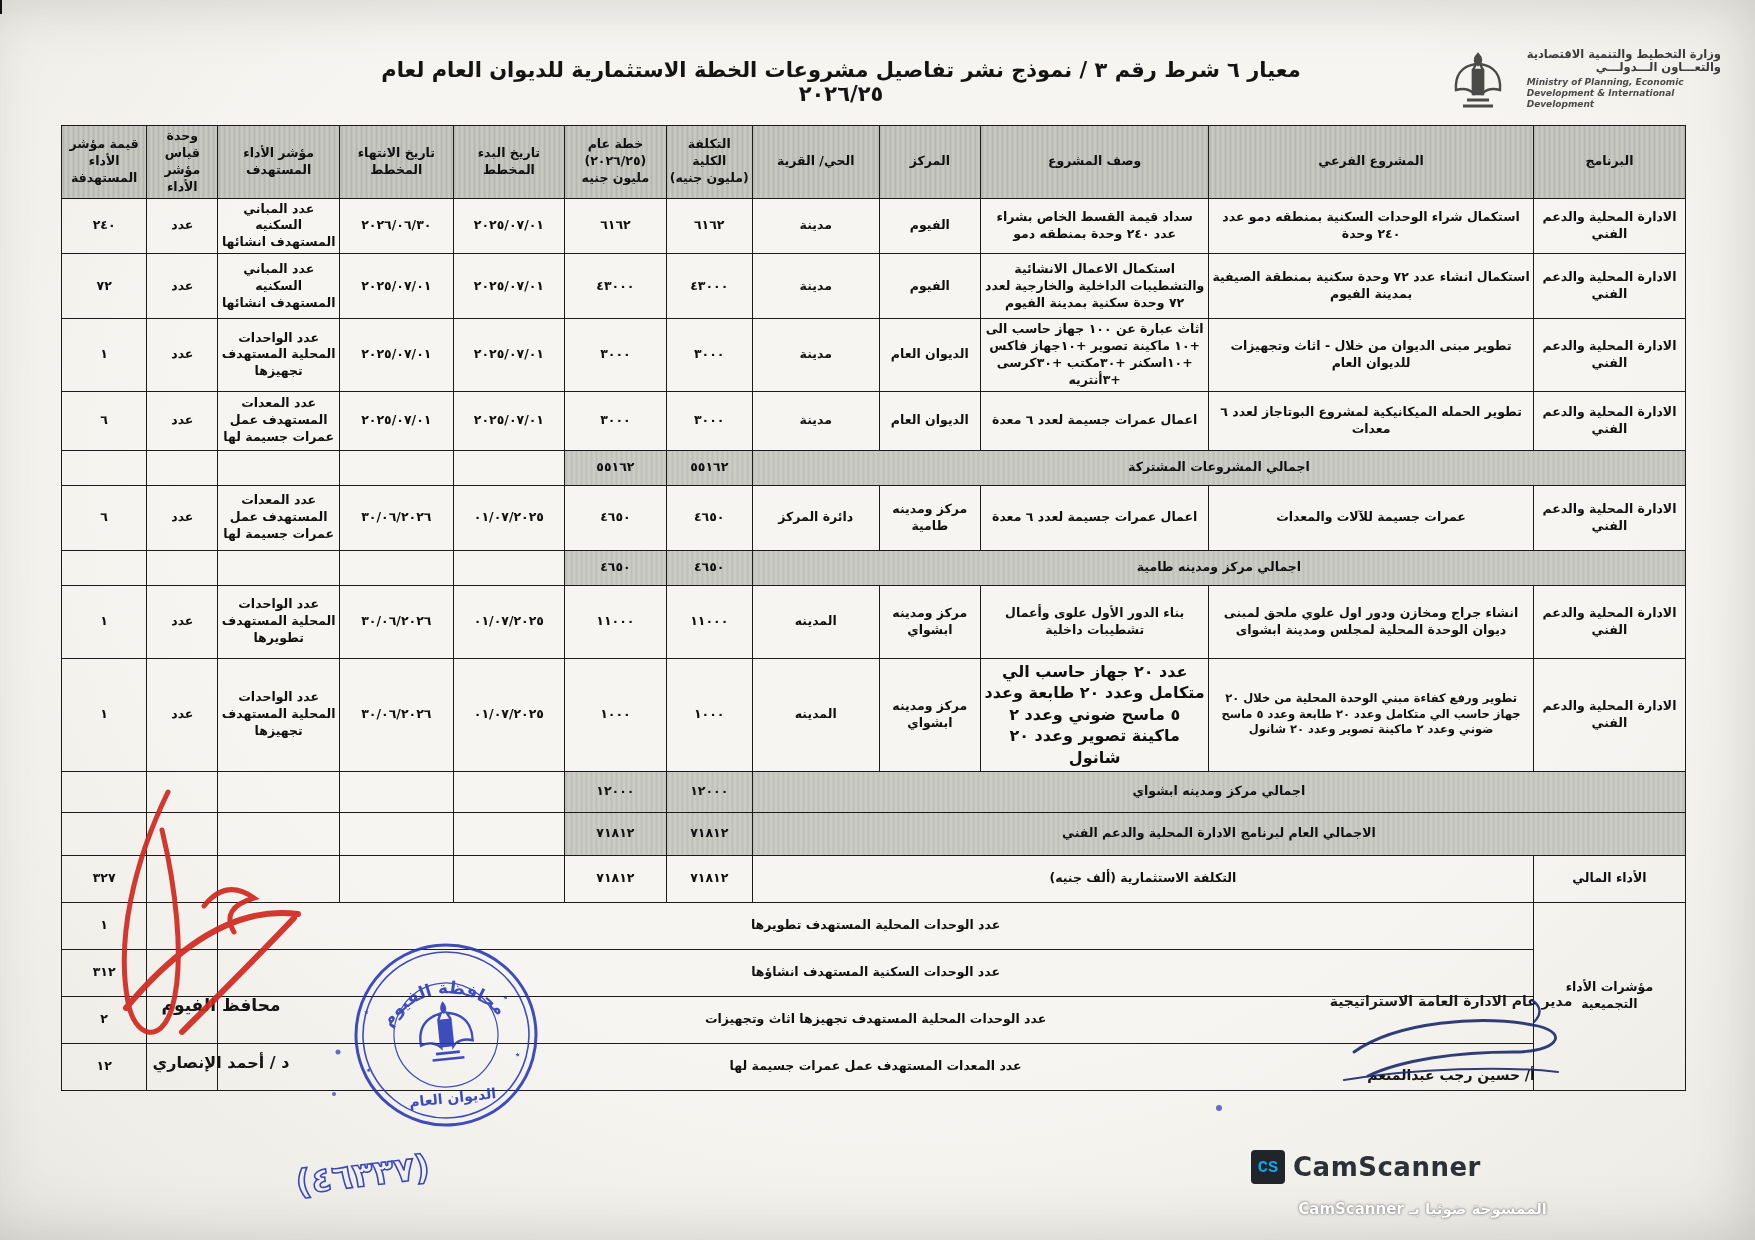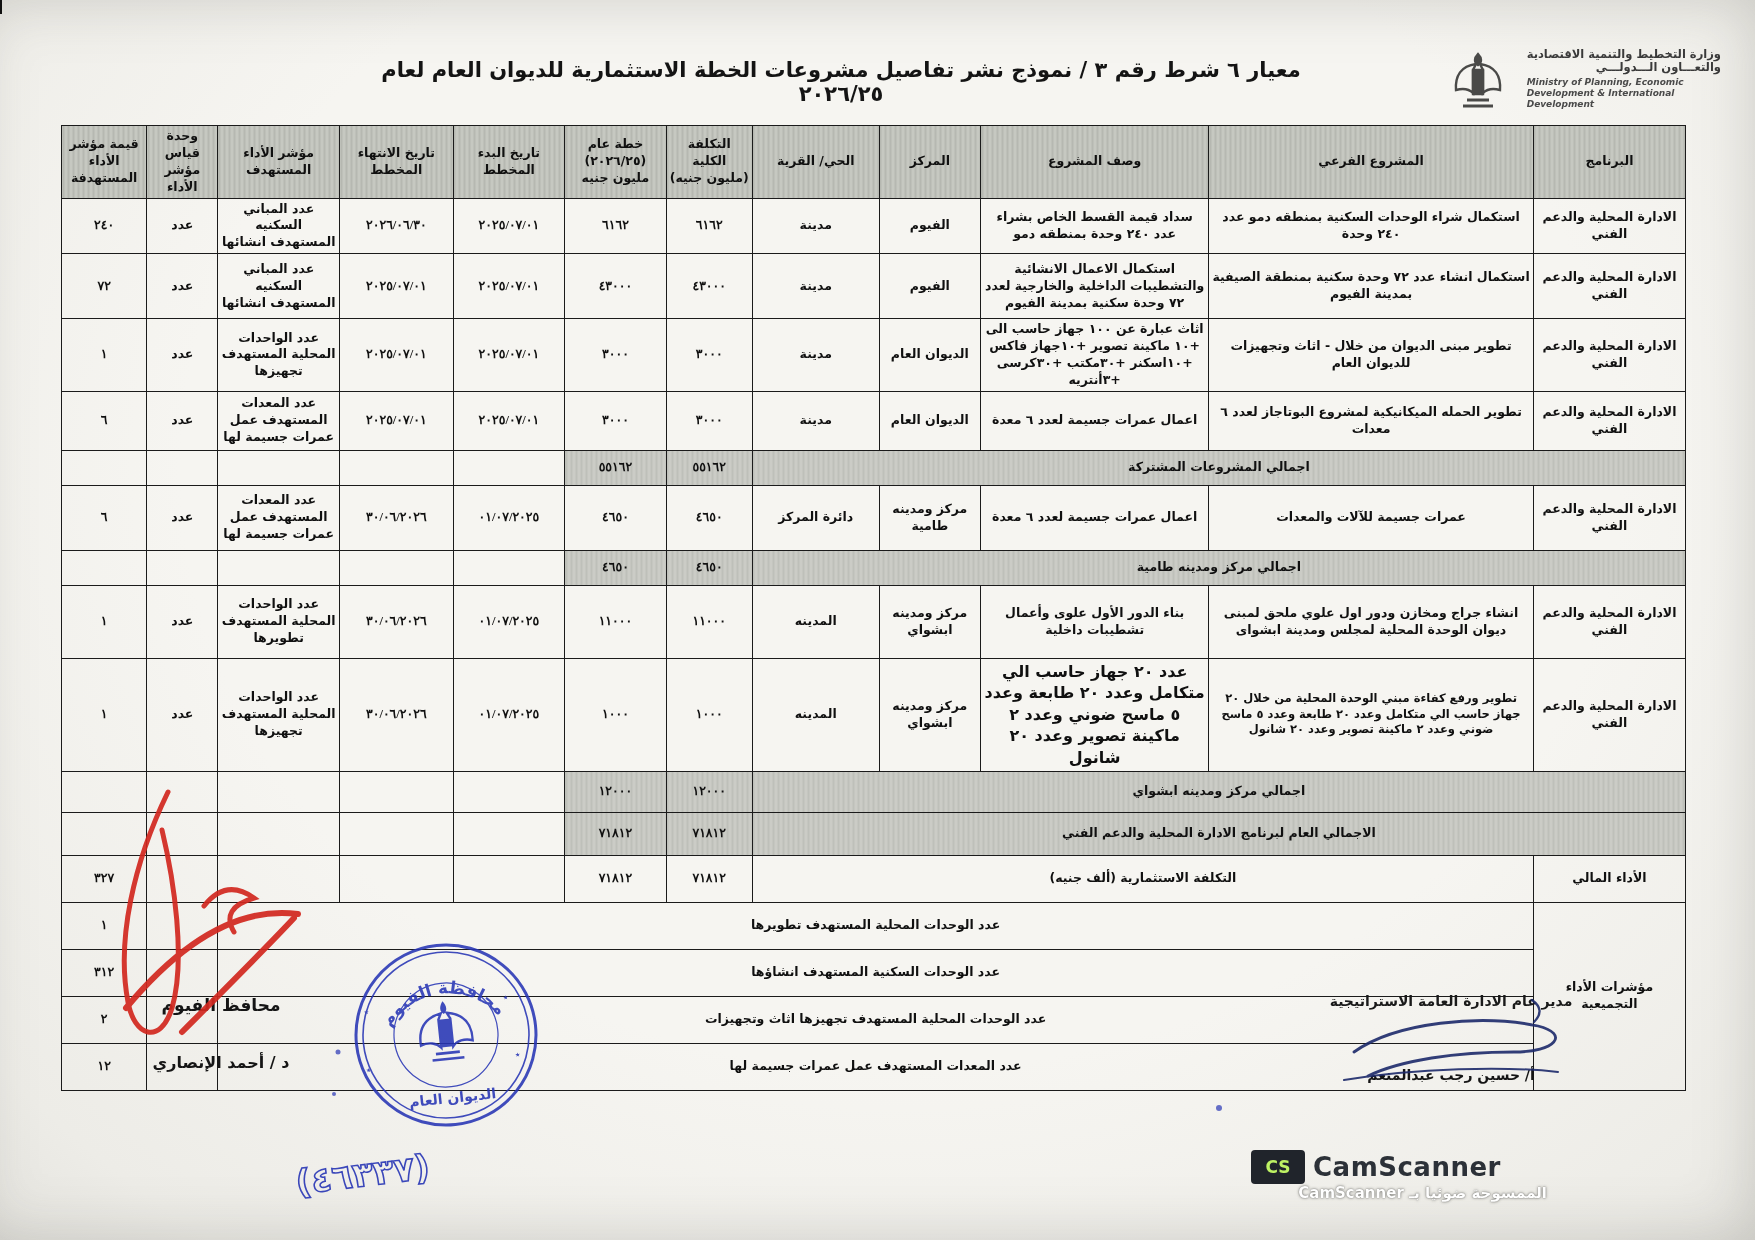--- a/index.html
+++ b/index.html
@@ -51,38 +51,38 @@
     font-size:12.5px;
   }
   td.wash{
     background-color:#cbccc6;
     background-image:repeating-linear-gradient(90deg, rgba(40,45,40,.08) 0 2px, rgba(255,255,255,0) 2px 5px);
   }
   td.sum-label{font-size:18px;}
   td.fin-label{font-size:17px;}
   td.kpi-line{font-size:15px;}
   td.side-label{font-size:15px;margin-left:23px;}
-  td.num{font-size:13.5px;font-family:Liberation Serif, serif;}
+  td.num{font-size:13.5px;}
   tr.h50 td{height:48px;} tr.h62 td{height:60px;} tr.h66 td{height:64px;}
   tr.h56 td{height:54px;} tr.h32 td{height:30px;} tr.h70 td{height:68px;}
   tr.h84 td{height:82px;} tr.h38 td{height:36px;} tr.h40 td{height:38px;}
   tr.h44 td{height:42px;text-align:center;}
   
   .gov-block{position:absolute;top:995px;left:150px;width:190px;text-align:center;direction:rtl;}
   .gov-title{font-size:17px;font-weight:700;color:#151515;}
   .gov-name{font-size:16px;font-weight:700;color:#151515;margin-top:38px;}
   .dir-block{position:absolute;top:993px;left:1345px;width:260px;text-align:center;direction:rtl;}
   .dir-title{font-size:14px;font-weight:700;color:#1a1a1a;}
   .dir-name{font-size:14px;font-weight:700;color:#141414;margin-top:58px;}
   .cam{position:absolute;top:1150px;left:1275px;width:300px;}
   .cam-row{display:flex;align-items:center;gap:8px;direction:ltr;}
-  .cam-cs{width:54px;height:34px;background:#20242b;color:#bef264;font-weight:700;font-size:17px;
-          display:flex;align-items:center;justify-content:center;border-radius:4px;}
+  .cam-cs{width:34px;height:34px;background:#20242b;color:#0ea5e9;font-weight:700;font-size:17px;
+          display:flex;align-items:center;justify-content:center;border-radius:4px;font-family:Liberation Mono, monospace;}
   .cam-brand{font-size:26px;font-weight:700;color:#2c3138;letter-spacing:.5px;}
-  .cam-caption{margin-top:0;font-size:15px;font-weight:700;color:#ffffff;
+  .cam-caption{margin-top:16px;font-size:15px;font-weight:700;color:#ffffff;
                text-shadow:0 0 3px rgba(110,110,105,.95), 0 0 1px rgba(110,110,105,.9);
                direction:rtl;text-align:right;padding-right:4px;}
   .artifact{position:absolute;background:#101010;}
   svg.overlay{position:absolute;top:0;left:0;pointer-events:none;}
 </style>
 </head>
 <body>
 
 <div id="page">
 

